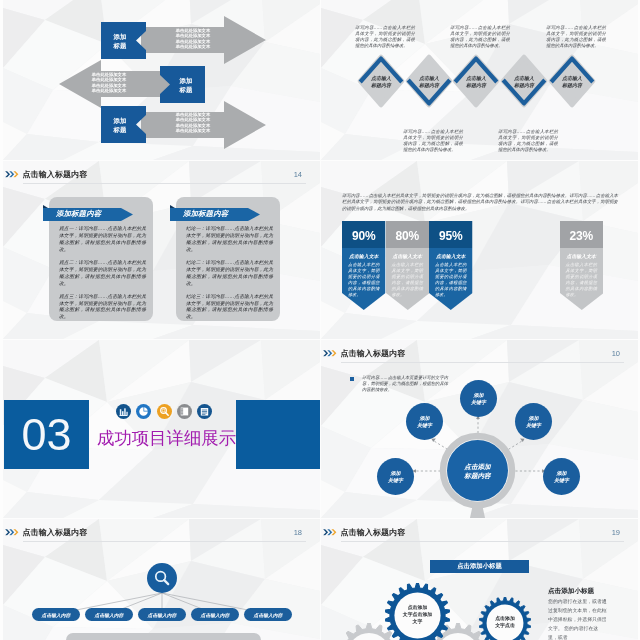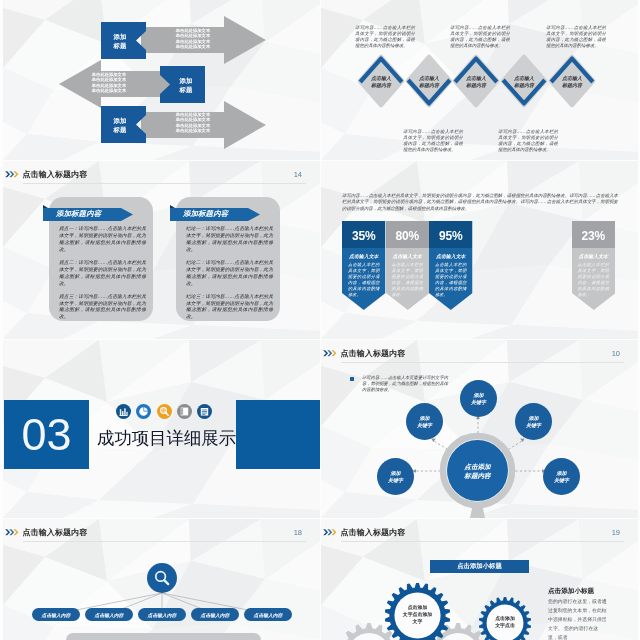--- a/index.html
+++ b/index.html
@@ -17,21 +17,21 @@
   .hdr .chev svg { display:block; }
   .hdr .title { position:absolute; left:19.5px; top:-0.5px; font-size:8px;
     font-weight:bold; color:#2c2c2c; letter-spacing:.1px; white-space:nowrap;}
   .hdr .num { position:absolute; right:4px; top:0.5px; font-size:7.5px;
     color:#5a7f9e; }
   .hdr .rule { position:absolute; left:20px; right:0; top:13.5px; height:1px;
     background:#dfe1e4; }
 
   
   .card { position:absolute; top:36px; width:104px; height:124px;
-    border-radius:14px; background:#c8cacc; }
+    border-radius:8px; background:#c8cacc; }
   .card .banner { position:absolute; left:-6px; top:8px; width:90px; height:16px; }
   .card .banner svg { display:block; }
   .card .btxt { position:absolute; left:-6px; top:9.5px; width:90px; height:14px;
     display:flex; align-items:center; padding-left:13px; font-size:7.4px;
     font-weight:bold; color:#ffffff; font-style:italic; letter-spacing:.15px;}
   .card .body { position:absolute; left:10px; top:29px; right:7px; }
   .card .para { font-size:4.8px; line-height:6.9px; color:#232529;
     font-style:italic; margin-bottom:6.2px; text-align:justify;}
 
   
@@ -63,21 +63,21 @@
   .pbn.gray .pbody { color:#f4f4f4; }
 
   
   .secbox { position:absolute; background:#0a5c9e; }
   .secnum { position:absolute; left:1px; top:60px; width:85px; height:69px;
     display:flex; align-items:center; justify-content:center;
     color:#f4f7fa; font-size:45px; font-weight:400; letter-spacing:0px;
     font-family:"Liberation Sans", sans-serif;}
   .secbox2 { position:absolute; left:233px; top:60px; width:90px; height:69px; }
   .sectitle { position:absolute; left:94px; top:86px; font-size:17.4px;
-    color:#0f172a; letter-spacing:0px; }
+    color:#a21caf; letter-spacing:0px; }
   .secicons { position:absolute; left:113px; top:64px; display:flex; gap:5.3px; align-items:center; }
   .secicons .ic { width:15px; height:15px; border-radius:50%; display:block; }
 
   
   .mmnote { position:absolute; left:41px; top:35px; width:86px;
     font-size:4.3px; line-height:6.1px; color:#3f4348; font-style:italic;
     text-align:justify; }
   .mmsq { position:absolute; left:29px; top:37px; width:3.5px; height:3.5px;
     background:#1b5fa0; }
   .mmnode { position:absolute; width:37px; height:37px; border-radius:50%;
@@ -381,41 +381,41 @@
   <div class="bg">
         <svg>
           <use href="#lowpoly"></use>
         </svg>
       </div>
   <p class="intro">详写内容……点击输入本栏的具体文字，简明扼要的说明分项内容，此为概念图解，请根据您的具体内容酌情修改。详写内容……点击输入本栏的具体文字，简明扼要的说明分项内容，此为概念图解，请根据您的具体内容酌情修改。详写内容……点击输入本栏的具体文字，简明扼要的说明分项内容，此为概念图解，请根据您的具体内容酌情修改。</p>
   <div class="pbn blue" style="left:21px;">
     <svg viewBox="0 0 43.5 89" width="43.5" height="89" preserveAspectRatio="none">
           <use href="#pbanner-blue"></use>
         </svg>
-    <span class="pct">35%</span>
+    <span class="pct">90%</span>
     <span class="sub">点击输入文本</span>
     <p class="pbody">点击输入本栏的具体文字，简明扼要的说明分项内容，请根据您的具体内容酌情修改。</p>
   </div>
   <div class="pbn gray" style="left:64.5px;">
     <svg viewBox="0 0 43.5 89" width="43.5" height="89" preserveAspectRatio="none">
           <use href="#pbanner-gray"></use>
         </svg>
     <span class="pct">80%</span>
     <span class="sub">点击输入文本</span>
     <p class="pbody">点击输入本栏的具体文字，简明扼要的说明分项内容，请根据您的具体内容酌情修改。</p>
   </div>
   <div class="pbn blue" style="left:108px;">
     <svg viewBox="0 0 43.5 89" width="43.5" height="89" preserveAspectRatio="none">
           <use href="#pbanner-blue"></use>
         </svg>
     <span class="pct">95%</span>
     <span class="sub">点击输入文本</span>
     <p class="pbody">点击输入本栏的具体文字，简明扼要的说明分项内容，请根据您的具体内容酌情修改。</p>
   </div>
-  <div class="pbn gray" style="left:238.5px;margin-left:12px;">
+  <div class="pbn gray" style="left:238.5px;">
     <svg viewBox="0 0 43.5 89" width="43.5" height="89" preserveAspectRatio="none">
           <use href="#pbanner-gray"></use>
         </svg>
     <span class="pct">23%</span>
     <span class="sub">点击输入文本</span>
     <p class="pbody">点击输入本栏的具体文字，简明扼要的说明分项内容，请根据您的具体内容酌情修改。</p>
   </div>
 </div>
 
 <div class="slide" id="s17" style="left:3px; top:340px;">

